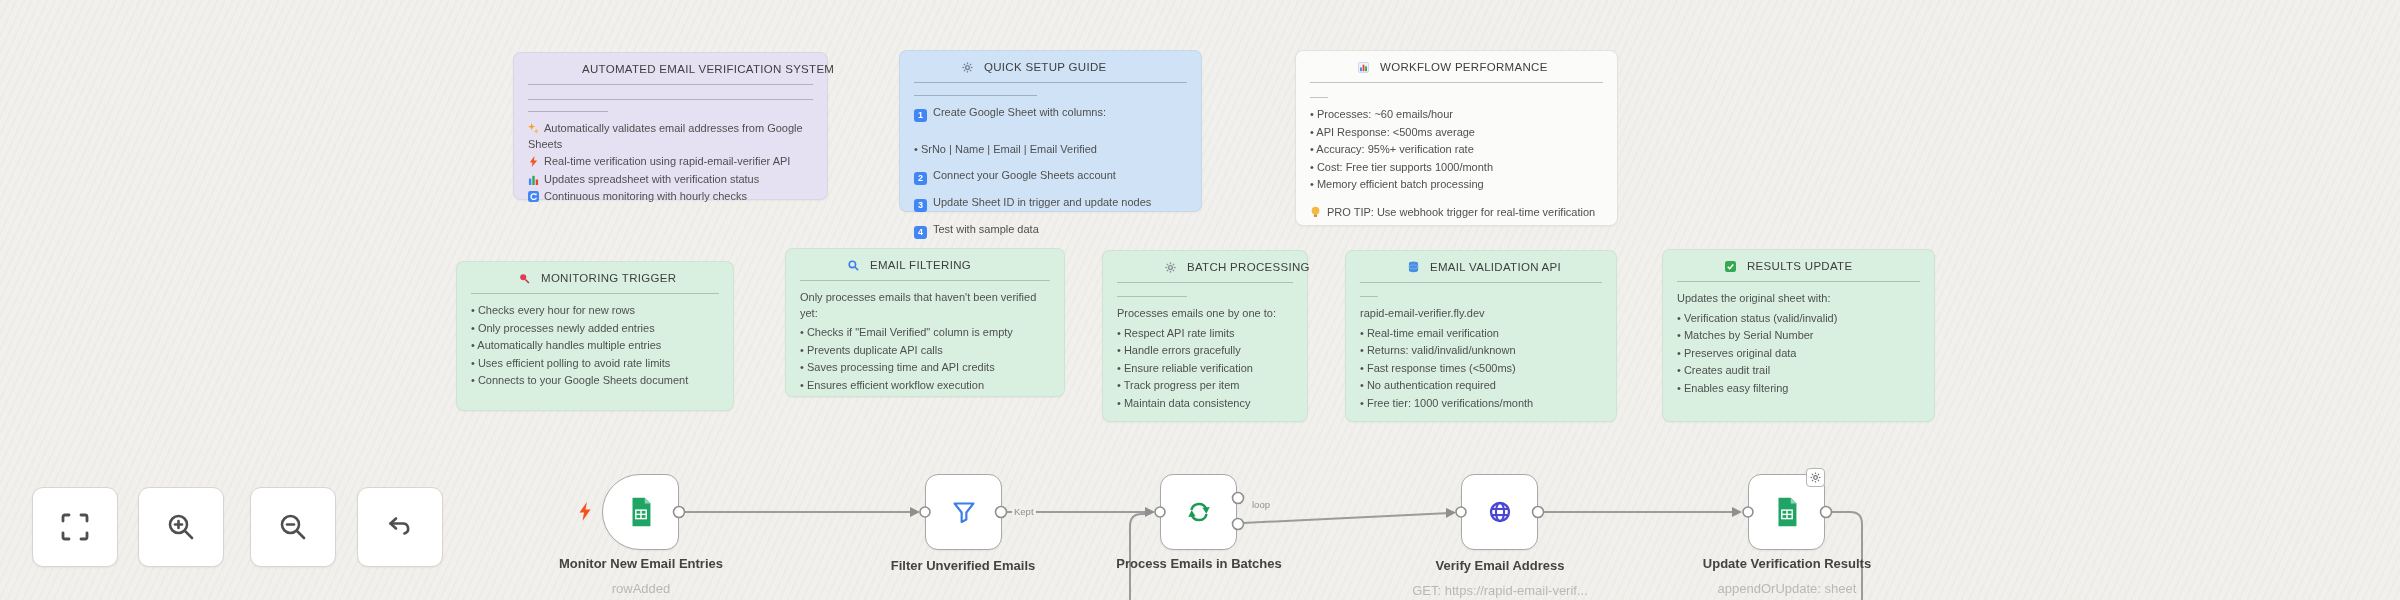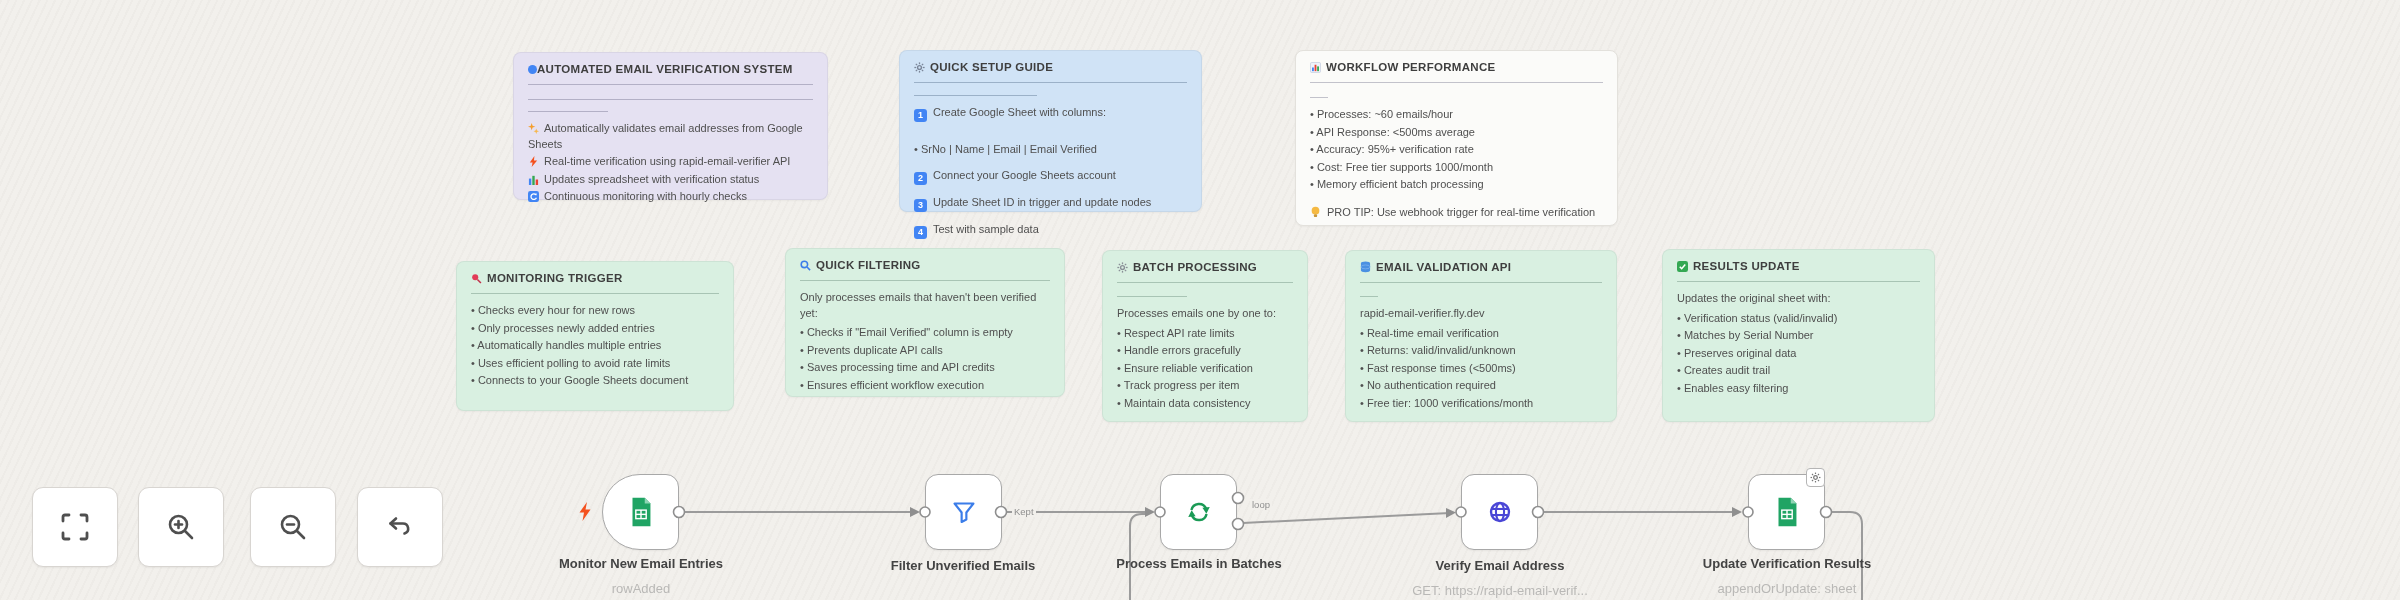--- a/index.html
+++ b/index.html
@@ -9,22 +9,22 @@
     background:#f2f0ec;
     background-image:repeating-linear-gradient(115deg,rgba(120,110,100,0.035) 0 2px,transparent 2px 7px);
   }
   
   .note{position:absolute;box-sizing:border-box;border-radius:8px;padding:10px 14px;
         border:1px solid rgba(0,0,0,0.05);box-shadow:0 1px 2px rgba(0,0,0,0.04);}
   .note-purple{background:#e5e1f2;}
   .note-blue{background:#d0e3f6;}
   .note-white{background:#fbfbf9;border-color:#e3e1dc;}
   .note-green{background:#d9f0e1;}
-  .note-title{display:flex;align-items:center;font-size:11.5px;font-weight:700;
-              color:#3e3e3e;letter-spacing:.3px;white-space:nowrap;}
+  .note-title{display:flex;align-items:center;gap:6px;font-size:11.5px;font-weight:400;
+              color:#3e3e3e;letter-spacing:.3px;white-space:nowrap;margin-left:48px;}
   .note hr{border:none;border-top:1px solid rgba(75,75,105,.32);margin:9px 0 0 0;}
   .note-green hr{border-top-color:rgba(55,95,75,.3);}
   .note-blue hr{border-top-color:rgba(50,75,105,.33);}
   hr.short{width:45%;margin-left:0;}
   hr.short40{width:40%;margin-left:0;}
   hr.short28{width:28%;margin-left:0;}
   hr.tiny{width:18px;margin-left:0;}
   .note-body{margin-top:9px;font-size:11px;line-height:1.42;color:#4f4f4f;}
   .nitem{margin:2px 0;}
   .blist .nitem::before{content:"•  ";}
@@ -187,21 +187,21 @@
   </div>
 
   <div class="note note-green" style="left:785px;top:248px;width:280px;height:149px;">
     <div class="note-title">
       <span class="micon">
           <svg width="11" height="11" viewBox="0 0 12 12">
             <circle cx="4.8" cy="4.8" r="3.5" fill="none" stroke="#3b7de9" stroke-width="1.7"></circle>
             <line x1="7.6" y1="7.6" x2="11" y2="11" stroke="#3b7de9" stroke-width="1.7"></line>
           </svg>
         </span>
-      <span>QUICK FILTERING</span>
+      <span>EMAIL FILTERING</span>
     </div>
     <hr>
     <div class="note-body">
       <div class="intro">Only processes emails that haven't been verified yet:</div>
       <div class="blist">
         <div class="nitem">Checks if "Email Verified" column is empty</div>
         <div class="nitem">Prevents duplicate API calls</div>
         <div class="nitem">Saves processing time and API credits</div>
         <div class="nitem">Ensures efficient workflow execution</div>
       </div>

